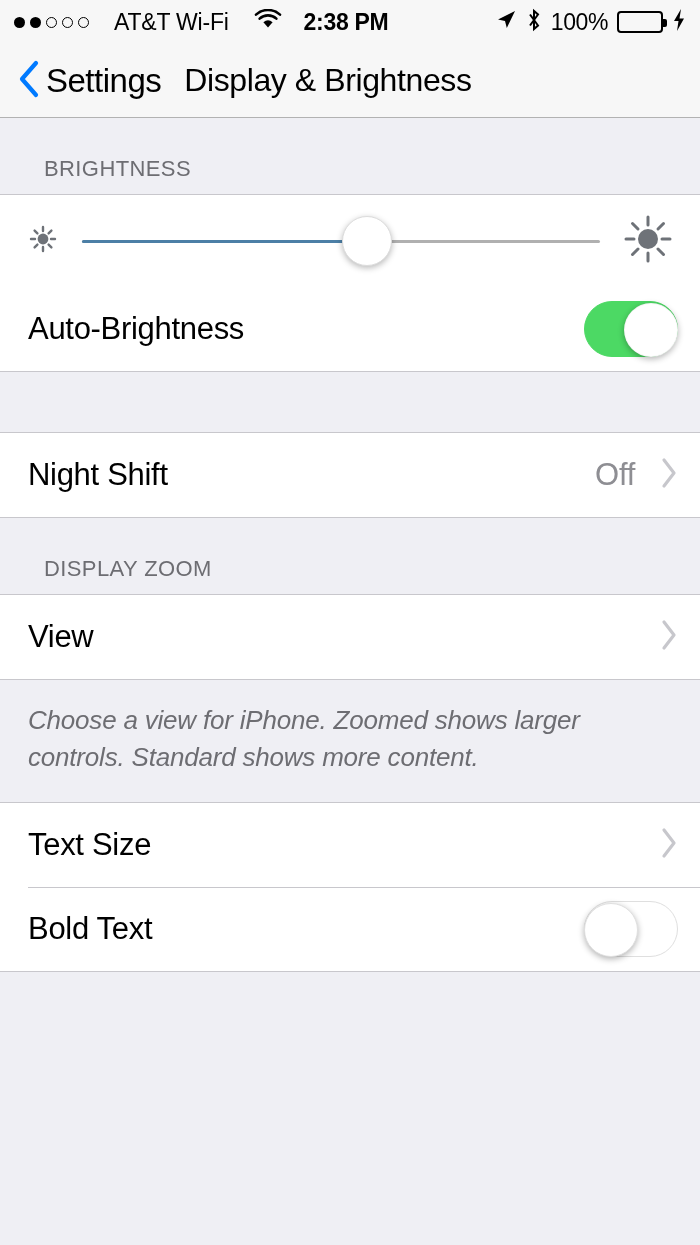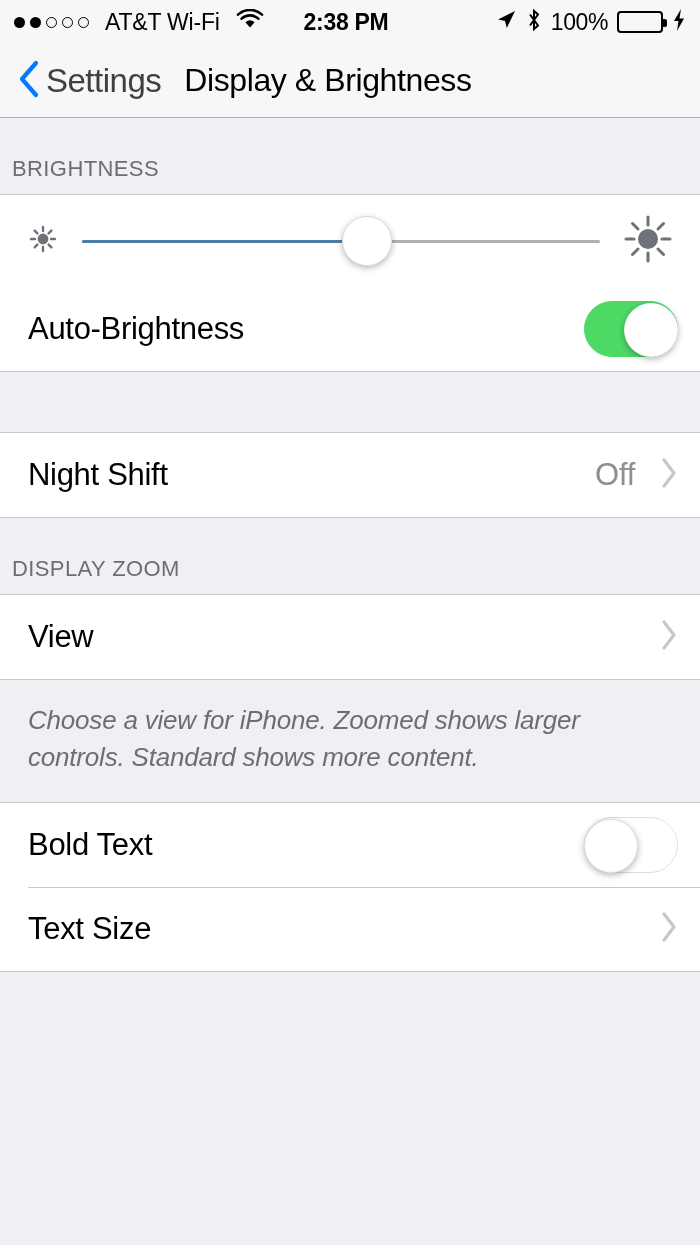--- a/index.html
+++ b/index.html
@@ -22,21 +22,21 @@
     background: #F7F7F7;
     display: flex;
     align-items: center;
     position: relative;
     padding: 0 14px;
     box-sizing: border-box;
   }
   .status-left {
     display: flex;
     align-items: center;
-    gap: 16px;
+    gap: 25px;
     justify-content: space-between;
   }
   .signal-dots {
     display: flex;
     align-items: center;
     gap: 5px;
   }
   .dot {
     width: 11px;
     height: 11px;
@@ -113,37 +113,37 @@
   }
   .back-button {
     display: flex;
     align-items: center;
     gap: 6px;
     cursor: pointer;
   }
   .back-chevron { display: block; }
   .back-label {
     font-size: 33px;
-    color: #404040;
+    color: #000000;
     letter-spacing: -0.5px;
   }
   .nav-title {
     font-size: 32px;
     font-weight: normal;
     color: #000;
     margin-left: 23px;
     letter-spacing: -0.4px;
   }
 
   
   .section-header {
     font-size: 22px;
     color: #6D6D72;
     letter-spacing: 0.4px;
-    padding: 38px 0 12px 12px;
+    padding: 38px 0 12px 44px;
   }
   .group {
     background: #FFFFFF;
     border-top: 1px solid #C8C7CC;
     border-bottom: 1px solid #C8C7CC;
   }
   .gap {
     background: #EFEFF4;
   }
   .row {
@@ -401,26 +401,26 @@
         <path d="M4 3 L14 16 L4 29" stroke="#C7C7CC" stroke-width="3.2" fill="none" stroke-linecap="round" stroke-linejoin="round"></path>
       </svg>
     </span>
   </div>
 </div>
 
 <div class="footer-text">Choose a view for iPhone. Zoomed shows larger controls. Standard shows more content.</div>
 
 <div class="group">
   <div class="row">
-    <span class="row-label">Bold Text</span>
-    <span class="toggle off">
-      <span class="knob"></span>
-    </span>
-  </div>
-  <div class="row">
     <span class="row-label">Text Size</span>
     <span class="chevron-right">
       <svg width="18" height="32" viewBox="0 0 18 32">
         <path d="M4 3 L14 16 L4 29" stroke="#C7C7CC" stroke-width="3.2" fill="none" stroke-linecap="round" stroke-linejoin="round"></path>
       </svg>
     </span>
   </div>
+  <div class="row">
+    <span class="row-label">Bold Text</span>
+    <span class="toggle off">
+      <span class="knob"></span>
+    </span>
+  </div>
 </div>
 
 </body></html>

